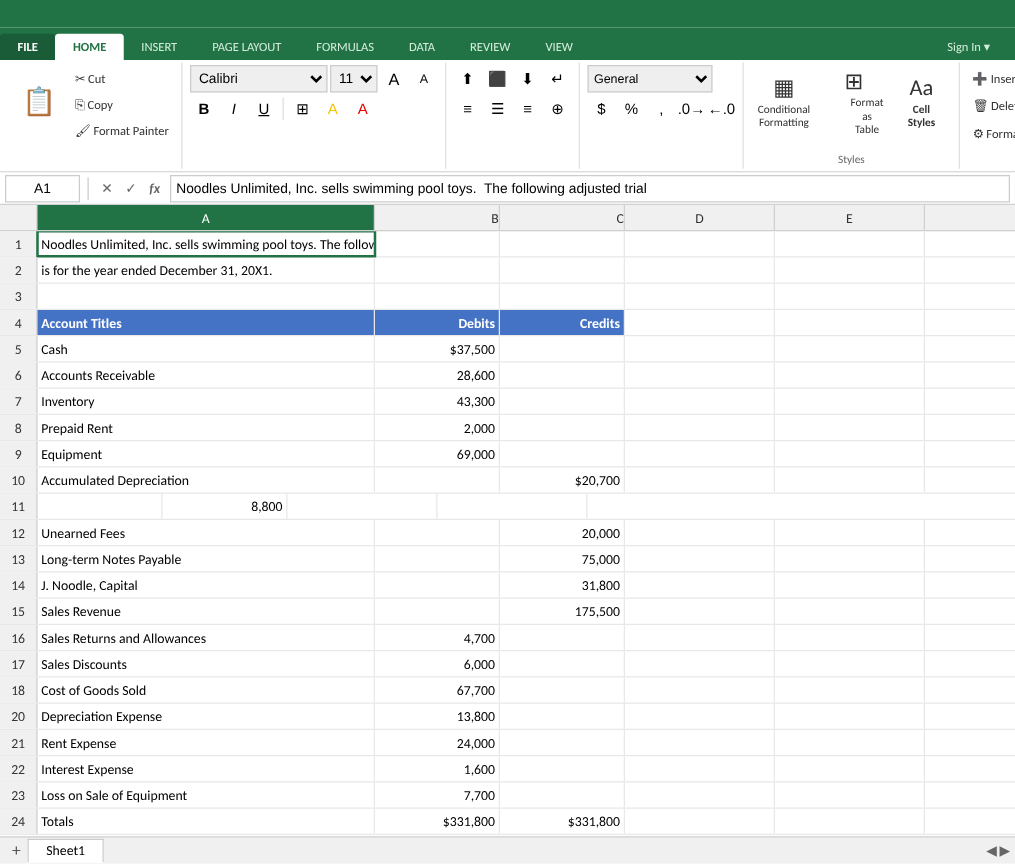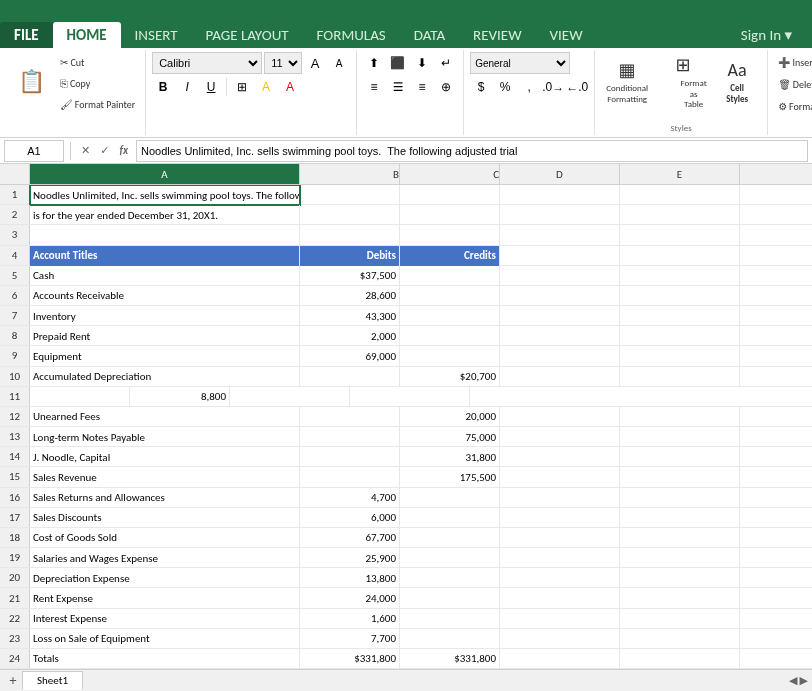--- a/index.html
+++ b/index.html
@@ -3,21 +3,21 @@
   <meta charset="utf-8">
   <style>
     * { margin: 0; padding: 0; box-sizing: border-box; }
     body { font-family: 'Calibri', Arial, sans-serif; font-size: 11px; background: #fff; overflow: hidden; width: 812px; height: 691px; }
 
     
     .title-bar { height: 22px; background: #217346; display: flex; align-items: center; justify-content: center; color: white; font-size: 11px; }
 
     
     .ribbon-tabs { height: 26px; background: #217346; display: flex; align-items: flex-end; padding-left: 0; }
-    .ribbon-tab { padding: 4px 14px; font-size: 15px; cursor: pointer; color: #d4edda; border-top-left-radius: 3px; border-top-right-radius: 3px; }
+    .ribbon-tab { padding: 4px 14px; font-size: 10px; cursor: pointer; color: #d4edda; border-top-left-radius: 3px; border-top-right-radius: 3px; }
     .ribbon-tab.active { background: #fff; color: #217346; font-weight: 600; }
 
     
     .ribbon { height: 90px; background: #fff; border-bottom: 1px solid #d0d0d0; display: flex; align-items: stretch; padding: 2px 4px; }
     .ribbon-group { display: flex; flex-direction: column; align-items: center; padding: 2px 6px; border-right: 1px solid #e0e0e0; position: relative; }
     .ribbon-group-label { font-size: 9px; color: #666; position: absolute; bottom: 2px; }
     .ribbon-group-content { display: flex; align-items: flex-start; height: 70px; gap: 2px; }
     .ribbon-btn-large { display: flex; flex-direction: column; align-items: center; justify-content: center; width: 44px; height: 60px; cursor: pointer; border-radius: 3px; padding: 2px; font-size: 9px; color: #333; text-align: center; }
     .ribbon-btn-large .icon { font-size: 22px; margin-bottom: 2px; }
     .ribbon-btn-small { display: flex; align-items: center; gap: 2px; padding: 2px 4px; cursor: pointer; border-radius: 2px; font-size: 10px; color: #333; height: 20px; white-space: nowrap; }
@@ -369,28 +369,20 @@
       </div>
       <div class="sheet-row">
         <div class="row-header">18</div>
         <div class="cell cell-a">Cost of Goods Sold</div>
         <div class="cell cell-b">67,700</div>
         <div class="cell cell-c"></div>
         <div class="cell cell-d"></div>
         <div class="cell cell-e"></div>
       </div>
       <div class="sheet-row">
-        <div class="row-header">19</div>
-        <div class="cell cell-a">Salaries and Wages Expense</div>
-        <div class="cell cell-b">25,900</div>
-        <div class="cell cell-c"></div>
-        <div class="cell cell-d"></div>
-        <div class="cell cell-e"></div>
-      </div>
-      <div class="sheet-row">
         <div class="row-header">20</div>
         <div class="cell cell-a">Depreciation Expense</div>
         <div class="cell cell-b">13,800</div>
         <div class="cell cell-c"></div>
         <div class="cell cell-d"></div>
         <div class="cell cell-e"></div>
       </div>
       <div class="sheet-row">
         <div class="row-header">21</div>
         <div class="cell cell-a">Rent Expense</div>

